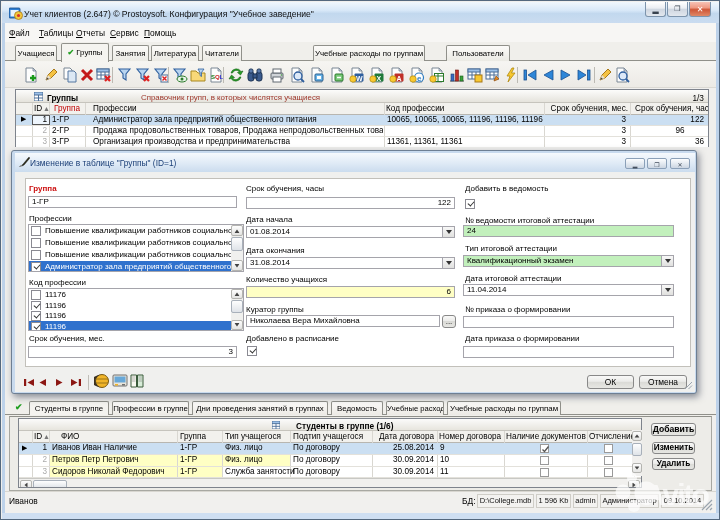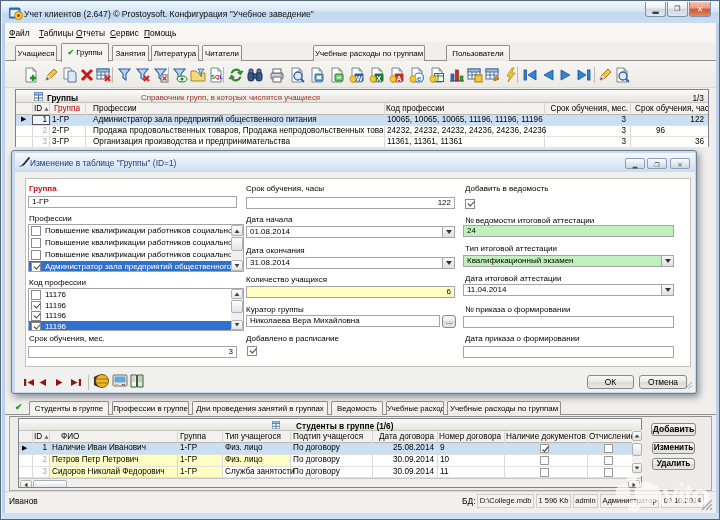--- a/index.html
+++ b/index.html
@@ -345,23 +345,22 @@
       <span class="mc" style="left:560px;width:50px;text-align:right;">3</span>
       <span class="mc" style="left:640px;width:48px;text-align:right;">122</span>
       <span class="mc" style="left:16px;top:0;width:18px;height:10px;border:1px solid #555;background:#eef5fc;"></span>
         <span class="mc" style="left:18px;top:0;width:13px;text-align:right;">1</span>
     </div>
     <div class="rl" style="top:35px;"></div>
     <div class="mrow" style="top:36px;">
       <span class="mc" style="left:18px;width:13px;text-align:right;color:#aaa;">2</span>
       <span class="mc" style="left:36px;">2-ГР</span>
       <span class="mc" style="left:77px;width:290px;">Продажа продовольственных товаров, Продажа непродовольственных товаров</span>
-      <span class="mc" style="left:371px;">24232, 24232, 24232, 24236, 24236, 24236</span>
       <span class="mc" style="left:560px;width:50px;text-align:right;">3</span>
-      <span class="mc" style="left:640px;width:48px;text-align:left;">96</span>
+      <span class="mc" style="left:640px;width:48px;text-align:center;">96</span>
     </div>
     <div class="rl" style="top:46px;"></div>
     <div class="mrow" style="top:47px;">
       <span class="mc" style="left:18px;width:13px;text-align:right;color:#aaa;">3</span>
       <span class="mc" style="left:36px;">3-ГР</span>
       <span class="mc" style="left:77px;width:290px;">Организация производства и предпринимательства</span>
       <span class="mc" style="left:371px;">11361, 11361, 11361</span>
       <span class="mc" style="left:560px;width:50px;text-align:right;">3</span>
       <span class="mc" style="left:640px;width:48px;text-align:right;">36</span>
     </div>
@@ -408,21 +407,21 @@
       <div class="bgl" style="left:203px;"></div>
     <div class="bgl" style="left:271px;"></div>
       <div class="bgl" style="left:353px;"></div>
     <div class="bgl" style="left:418px;"></div>
       <div class="bgl" style="left:485px;"></div>
     <div class="bgl" style="left:568px;"></div>
       <div class="bgl" style="left:615px;"></div>
     <div class="brow" style="top:24px;background:#cbdff2;">
       <span class="mc" style="left:3px;font-size:7px;">▶</span>
       <span class="mc" style="left:15px;width:13px;text-align:right;">1</span>
-      <span class="mc" style="left:33px;">Наличие Иван Иванович</span>
+      <span class="mc" style="left:33px;">Иванов Иван Наличие</span>
       <span class="mc" style="left:161px;">1-ГР</span>
       <span class="mc" style="left:206px;">Физ. лицо</span>
       <span class="mc" style="left:274px;">По договору</span>
       <span class="mc" style="left:355px;width:60px;text-align:right;">25.08.2014</span>
       <span class="mc" style="left:421px;">9</span>
       <span class="bcbx" style="left:521px;"><svg width="9" height="9" viewBox="0 0 9 9">
             <path d="M1.5 4.5 L3.5 6.5 L7.5 1.5" stroke="#555" stroke-width="1.3" fill="none"></path>
           </svg></span>
       <span class="bcbx" style="left:585px;"></span>
     </div>

